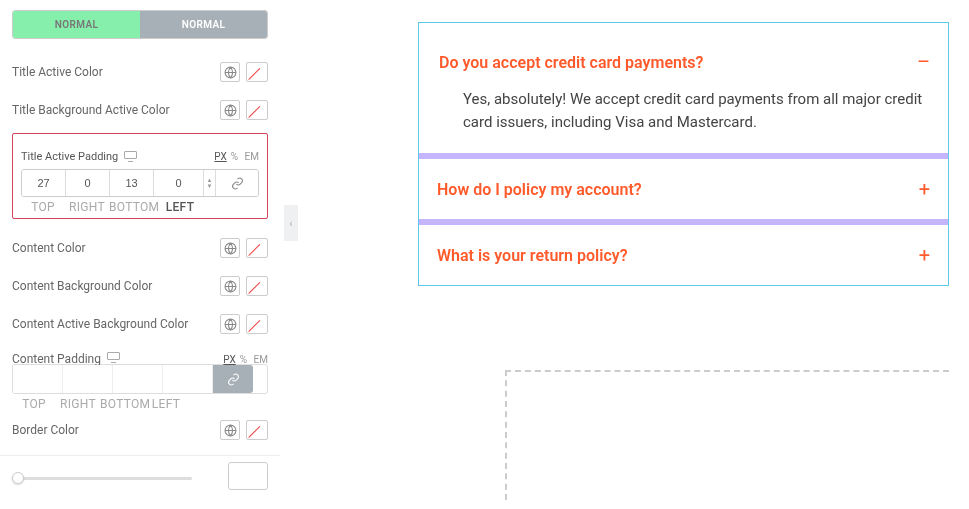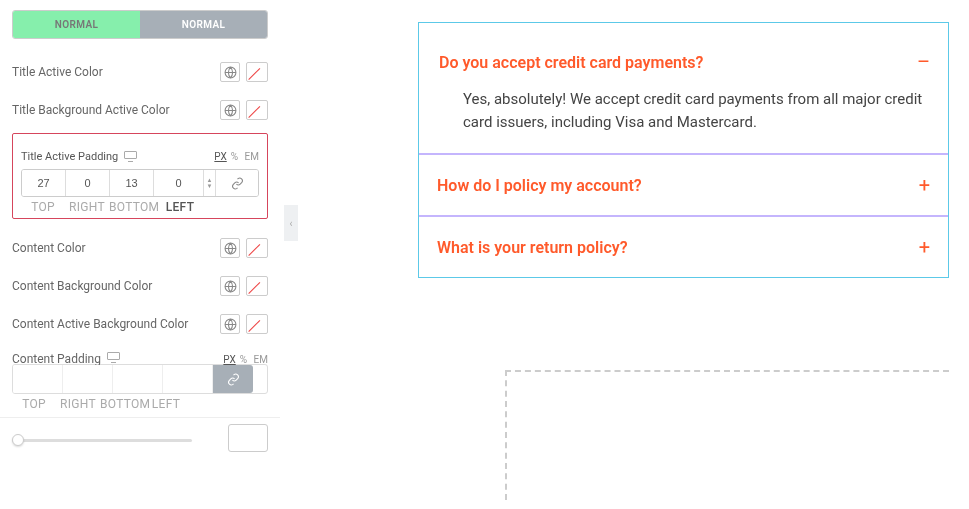--- a/index.html
+++ b/index.html
@@ -41,21 +41,21 @@
 .monitor-icon::before { content: ""; position: absolute; inset: 0 0 3px 0; border: 1px solid #aaa; border-radius: 1px; }
 .monitor-icon::after { content: ""; position: absolute; bottom: 0; left: 4px; right: 4px; height: 2px; border-bottom: 1px solid #aaa; }
 .slider { width: 180px; height: 12px; position: relative; margin: 8px 0 4px; }
 .slider-track { position: absolute; top: 5px; left: 0; right: 0; height: 3px; background: #ddd; border-radius: 2px; }
 .slider-thumb { position: absolute; top: 0; left: 0; width: 12px; height: 12px; background: #fff; border: 1px solid #ccc; border-radius: 50%; box-shadow: 0 1px 2px rgba(0,0,0,.15); cursor: pointer; }
 .size-input { width: 40px; height: 28px; border: 1px solid #ccc; border-radius: 3px; text-align: center; font-size: 11px; }
 .slider-row { display: flex; align-items: center; justify-content: space-between; }
 .collapse-handle { position: absolute; left: 284px; top: 205px; width: 14px; height: 36px; background: #eef0f2; display: flex; align-items: center; justify-content: center; color: #aaa; font-size: 10px; cursor: pointer; }
 .preview { position: absolute; left: 418px; top: 22px; right: 20px; }
 .accordion { border: 1px solid #5cc9e8; }
-.ac-item { border-bottom: 2px solid #c4b5fd; }
+.ac-item { border-bottom: 6px solid #c4b5fd; }
 .ac-item:last-child { border-bottom: none; }
 .ac-head { display: flex; justify-content: space-between; align-items: center; padding: 18px 18px; color: #ff5a2b; font-size: 16px; font-weight: 600; cursor: pointer; }
 .ac-head.first { padding: 27px 18px 14px 0; padding-left: 0; }
 .ac-head.first .q { padding-left: 0; margin-left: 0; }
 .ac-head .q { flex:1; padding-left: 20px;}
 .ac-head.first .q { padding-left: 0; margin-left: 20px; }
 .ac-toggle { font-size: 20px; font-weight: 400; color: #ff5a2b; }
 .ac-body { padding: 0 22px 20px 44px; font-size: 15px; color: #444; line-height: 1.5; }
 .dashed2 { position: absolute; left: 505px; top: 370px; width: 444px; height: 130px; border-top: 2px dashed #ccc; border-left: 2px dashed #ccc; }
 svg.globe { width: 13px; height: 13px; }
@@ -186,20 +186,32 @@
         </div>
     </div>
     <div class="pad-labels">
       <span>TOP</span>
       <span>RIGHT</span>
       <span>BOTTOM</span>
       <span>LEFT</span>
     </div>
   </div>
 
+  <div class="field-row">
+    <span class="field-label">Border Color</span>
+    <div class="controls">
+      <div class="globe-btn">
+          <svg class="globe" viewBox="0 0 24 24" fill="none" stroke="currentColor" stroke-width="2">
+            <circle cx="12" cy="12" r="10"></circle>
+            <path d="M2 12h20M12 2a15 15 0 010 20M12 2a15 15 0 000 20"></path>
+          </svg>
+        </div>
+      <div class="color-btn"></div>
+    </div>
+  </div>
 
   <hr class="hr">
 
   <div class="slider-row">
     <div class="slider">
       <div class="slider-track"></div>
       <div class="slider-thumb"></div>
     </div>
     <input class="size-input" value="" style="">
   </div>

